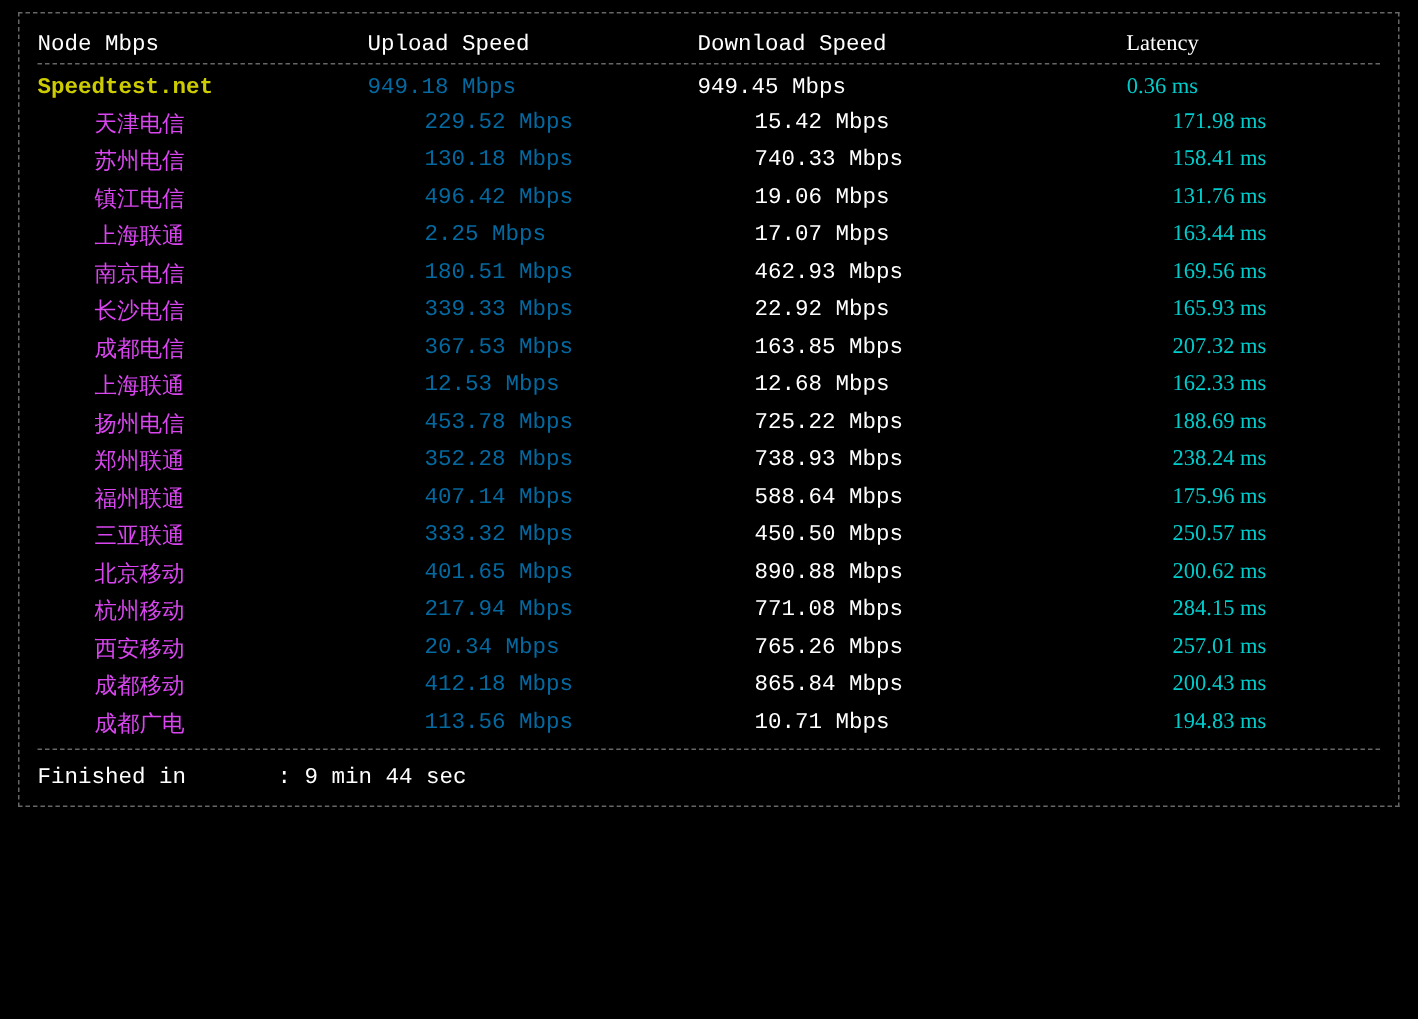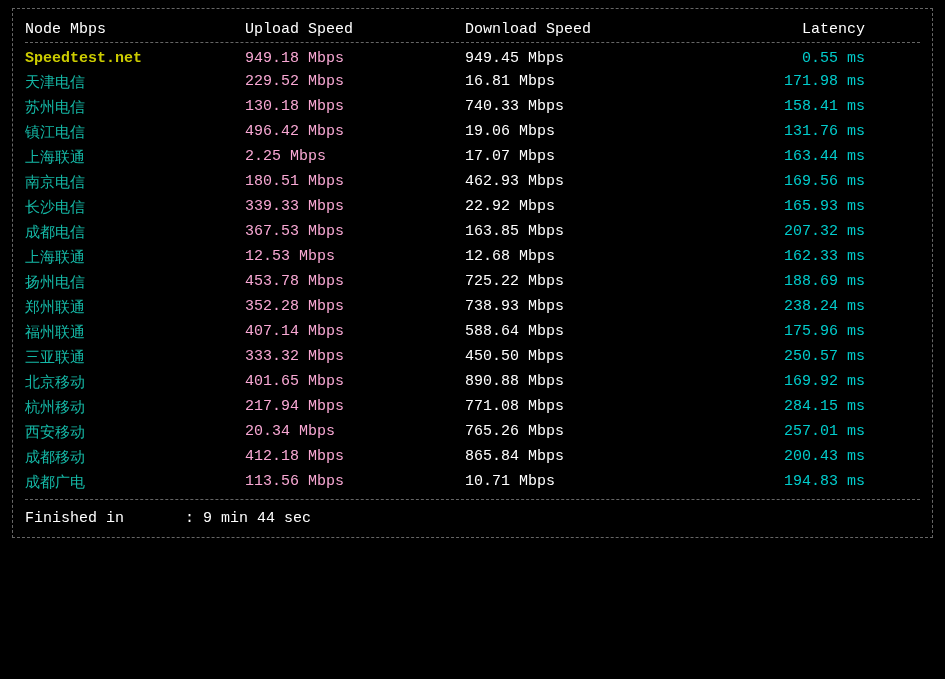--- a/index.html
+++ b/index.html
@@ -23,28 +23,28 @@
     .header-row {
       display: flex;
       color: #ffffff;
       padding: 4px 0;
       border-bottom: 1px dashed #666;
       margin-bottom: 4px;
     }
     .col-name { width: 220px; }
     .col-upload { width: 220px; }
     .col-download { width: 220px; }
-    .col-latency { width: 180px; text-align: right; }
+    .col-latency { width: 180px; text-align: center; font-family: Liberation Serif, serif; }
     .data-row {
       display: flex;
       padding: 3px 0;
     }
-    .node-name-default { color: #14b8a6; }
+    .node-name-default { color: #d946ef; margin-left: 38px; }
     .node-name-yellow { color: #cccc00; font-weight: bold; }
-    .upload-green { color: #f9a8d4; }
+    .upload-green { color: #0369a1; }
     .download-red { color: #ffffff; }
     .latency-cyan { color: #00cccc; }
     .footer {
       border-top: 1px dashed #666;
       margin-top: 4px;
       padding-top: 8px;
       color: #ffffff;
     }
     .footer-row {
       display: flex;
@@ -63,26 +63,26 @@
     <div class="col-upload">Upload Speed</div>
     <div class="col-download">Download Speed</div>
     <div class="col-latency">Latency</div>
   </div>
 
   <div id="table-body">
       <div class="data-row">
       <div class="col-name node-name-yellow">Speedtest.net</div>
       <div class="col-upload upload-green">949.18 Mbps</div>
       <div class="col-download download-red">949.45 Mbps</div>
-      <div class="col-latency latency-cyan">0.55 ms</div>
+      <div class="col-latency latency-cyan">0.36 ms</div>
     </div>
       <div class="data-row">
       <div class="col-name node-name-default">天津电信</div>
       <div class="col-upload upload-green">229.52 Mbps</div>
-      <div class="col-download download-red">16.81 Mbps</div>
+      <div class="col-download download-red">15.42 Mbps</div>
       <div class="col-latency latency-cyan">171.98 ms</div>
     </div>
       <div class="data-row">
       <div class="col-name node-name-default">苏州电信</div>
       <div class="col-upload upload-green">130.18 Mbps</div>
       <div class="col-download download-red">740.33 Mbps</div>
       <div class="col-latency latency-cyan">158.41 ms</div>
     </div>
       <div class="data-row">
       <div class="col-name node-name-default">镇江电信</div>
@@ -141,21 +141,21 @@
       <div class="data-row">
       <div class="col-name node-name-default">三亚联通</div>
       <div class="col-upload upload-green">333.32 Mbps</div>
       <div class="col-download download-red">450.50 Mbps</div>
       <div class="col-latency latency-cyan">250.57 ms</div>
     </div>
       <div class="data-row">
       <div class="col-name node-name-default">北京移动</div>
       <div class="col-upload upload-green">401.65 Mbps</div>
       <div class="col-download download-red">890.88 Mbps</div>
-      <div class="col-latency latency-cyan">169.92 ms</div>
+      <div class="col-latency latency-cyan">200.62 ms</div>
     </div>
       <div class="data-row">
       <div class="col-name node-name-default">杭州移动</div>
       <div class="col-upload upload-green">217.94 Mbps</div>
       <div class="col-download download-red">771.08 Mbps</div>
       <div class="col-latency latency-cyan">284.15 ms</div>
     </div>
       <div class="data-row">
       <div class="col-name node-name-default">西安移动</div>
       <div class="col-upload upload-green">20.34 Mbps</div>

